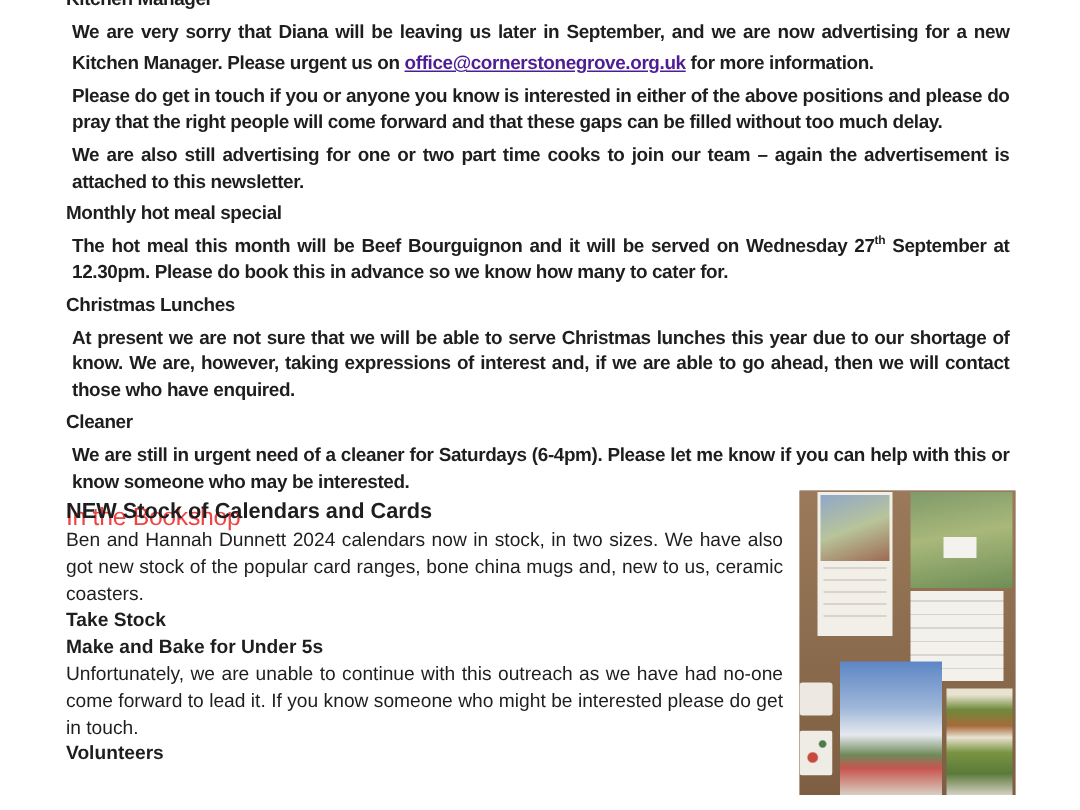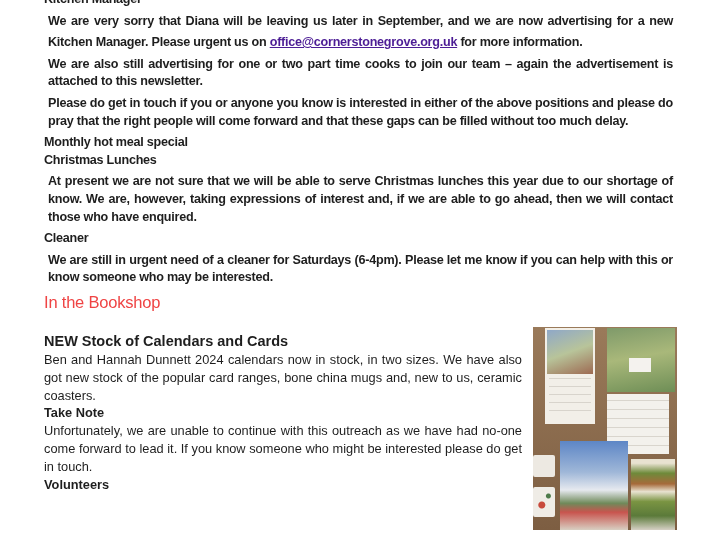--- a/index.html
+++ b/index.html
@@ -31,38 +31,40 @@
     .photo div { position: absolute; }
   </style>
 </head>
 <body>
 
 <div class="page top">
   <p class="h">Kitchen Manager</p>
   <p class="jl">We are very sorry that Diana will be leaving us later in September, and we are now advertising for a new</p>
   <p><span>Kitchen Manager.   Please urgent us on </span><a class="mail">office@cornerstonegrove.org.uk</a><span> for more information.</span></p>
 
+  <p>Please do get in touch if you or anyone you know is interested in either of the above positions and please do pray that the right people will come forward and that these gaps can be filled without too much delay.</p>
   <p>We are also still advertising for one or two part time cooks to join our team – again the advertisement is attached to this newsletter.</p>
-  <p>Please do get in touch if you or anyone you know is interested in either of the above positions and please do pray that the right people will come forward and that these gaps can be filled without too much delay.</p>
 
   <p class="h">Monthly hot meal special</p>
+  <p><span>The hot meal this month will be </span><b>Beef Bourguignon</b><span> and it will be served on Wednesday 27</span><sup>th</sup><span> September at 12.30pm. Please do book this in advance so we know how many to cater for.</span></p>
 
   <p class="h">Christmas Lunches</p>
   <p>At present we are not sure that we will be able to serve Christmas lunches this year due to our shortage of know.   We are, however, taking expressions of interest and, if we are able to go ahead, then we will contact those who have enquired.</p>
 
   <p class="h">Cleaner</p>
   <p>We are still in urgent need of a cleaner for Saturdays (6-4pm).   Please let me know if you can help with this or know someone who may be interested.</p>
 
   <h2 class="section-title">In the Bookshop</h2>
 </div>
 
 <div class="book">
   <p class="h big">NEW Stock of Calendars and Cards</p>
   <p>Ben and Hannah Dunnett 2024 calendars now in stock, in two sizes. We have also got new stock of the popular card ranges, bone china mugs and, new to us, ceramic coasters.</p>
-  <p class="h">Take Note</p>
+  <p class="h">Take Stock</p>
+  <p class="h">Make and Bake for Under 5s</p>
   <p>Unfortunately, we are unable to continue with this outreach as we have had no-one come forward to lead it.   If you know someone who might be interested please do get in touch.</p>
   <p class="h">Volunteers</p>
 </div>
 
 <div class="photo" title="Calendars, cards and mugs on display in the bookshop">
   <div style="left:0;top:0;width:144px;height:203px;background:linear-gradient(180deg,#9a7a5a,#7d5e42);"></div>
   <div style="left:12px;top:1px;width:50px;height:96px;background:#f2efe8;">
     <div style="left:2px;top:2px;width:46px;height:44px;background:linear-gradient(160deg,#8fa8c8,#b8c49a 50%,#9d6a52);"></div>
     <div style="left:4px;top:50px;width:42px;height:40px;background:repeating-linear-gradient(0deg,#f2efe8 0 7px,#d8d4cc 7px 8px);"></div>
   </div>

